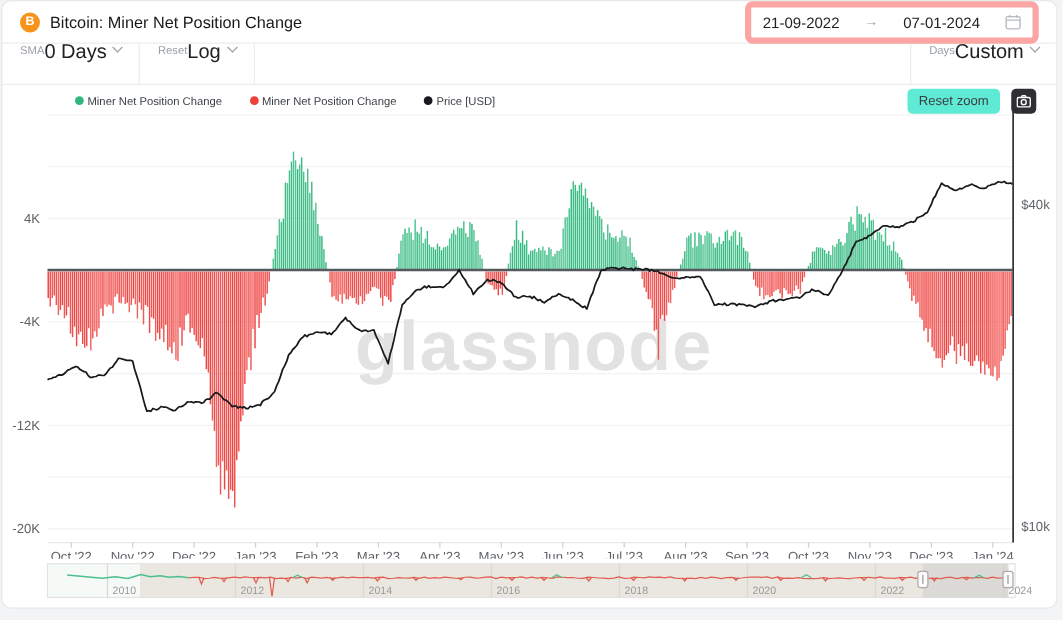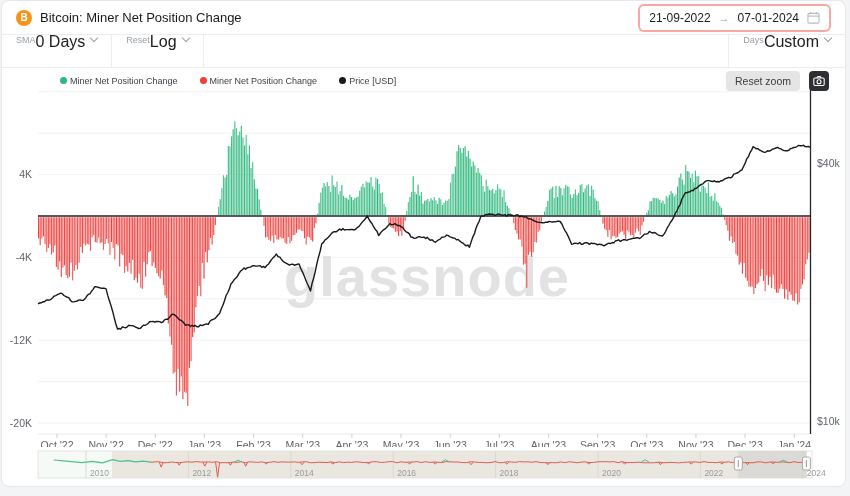--- a/index.html
+++ b/index.html
@@ -3,38 +3,38 @@
 <meta charset="utf-8">
 <style>
   html,body{margin:0;padding:0;}
   body{width:850px;height:496px;background:#f3f4f6;font-family:"Liberation Sans",sans-serif;position:relative;overflow:hidden;}
   .card{position:absolute;left:1px;top:0;width:845px;height:487px;background:#ffffff;border:1px solid #e7e8ea;border-radius:8px;box-sizing:border-box;}
   
   .header{height:33px;border-bottom:1px solid #ededed;display:flex;align-items:center;justify-content:space-between;padding:0 14px;}
   .header-left{display:flex;align-items:center;gap:8px;}
   .coin{width:16px;height:16px;border-radius:50%;background:#f7931a;color:#fff;font-size:10px;font-weight:bold;display:flex;align-items:center;justify-content:center;}
   .title{font-size:13px;font-weight:400;color:#17191c;}
-  .date-range{display:flex;align-items:center;gap:8px;border:2px solid #fca5a5;border-radius:6px;height:24px;padding:0 9px;font-size:12px;color:#202124;}
+  .date-range{display:flex;align-items:center;gap:20px;border:5px solid #fca5a5;border-radius:6px;height:24px;padding:0 9px;font-size:12px;color:#202124;}
   .date-range .arrow{color:#9aa0a6;font-size:11px;}
   .cal{width:13px;height:13px;}
   
   .controls{height:32px;border-bottom:1px solid #ededed;display:flex;align-items:stretch;}
   .ctl{display:flex;flex-direction:row;justify-content:center;padding:0 14px;}
   .ctl-label{font-size:9px;color:#9aa0a6;line-height:10px;}
   .ctl-value{font-size:16px;color:#202124;line-height:14px;display:flex;align-items:flex-start;}
   .chev{width:5px;height:5px;border-right:1.4px solid #9aa0a6;border-bottom:1.4px solid #9aa0a6;transform:rotate(45deg);display:inline-block;margin-left:6px;margin-bottom:2px;}
   .vdiv{width:1px;background:#ededed;}
   .spacer{flex:1;}
   
   .legend-row{height:25px;display:flex;align-items:center;justify-content:space-between;padding:0 16px 0 58px;}
   #legend{display:flex;align-items:center;gap:22px;}
   .li{display:flex;align-items:center;gap:3px;font-size:9px;color:#3a3f45;}
   .dot{width:7px;height:7px;border-radius:50%;display:inline-block;}
   .legend-right{display:flex;align-items:center;gap:9px;}
-  .reset{font-family:"Liberation Sans",sans-serif;font-size:10.5px;color:#3c4043;background:#e5e5e5;border:none;border-radius:4px;padding:4px 9px;cursor:pointer;}
+  .reset{font-family:"Liberation Sans",sans-serif;font-size:10.5px;color:#3c4043;background:#5eead4;border:none;border-radius:4px;padding:4px 9px;cursor:pointer;}
   .cam{width:20px;height:20px;background:#2d2f33;border:none;border-radius:4px;display:flex;align-items:center;justify-content:center;cursor:pointer;padding:0;}
   svg.chart{position:absolute;left:0;display:block;}
   #main-chart{top:88px;}
   #navigator{top:448px;}
   text{font-family:"Liberation Sans",sans-serif;}
 </style>
 </head>
 <body>
 
 <div class="card">

